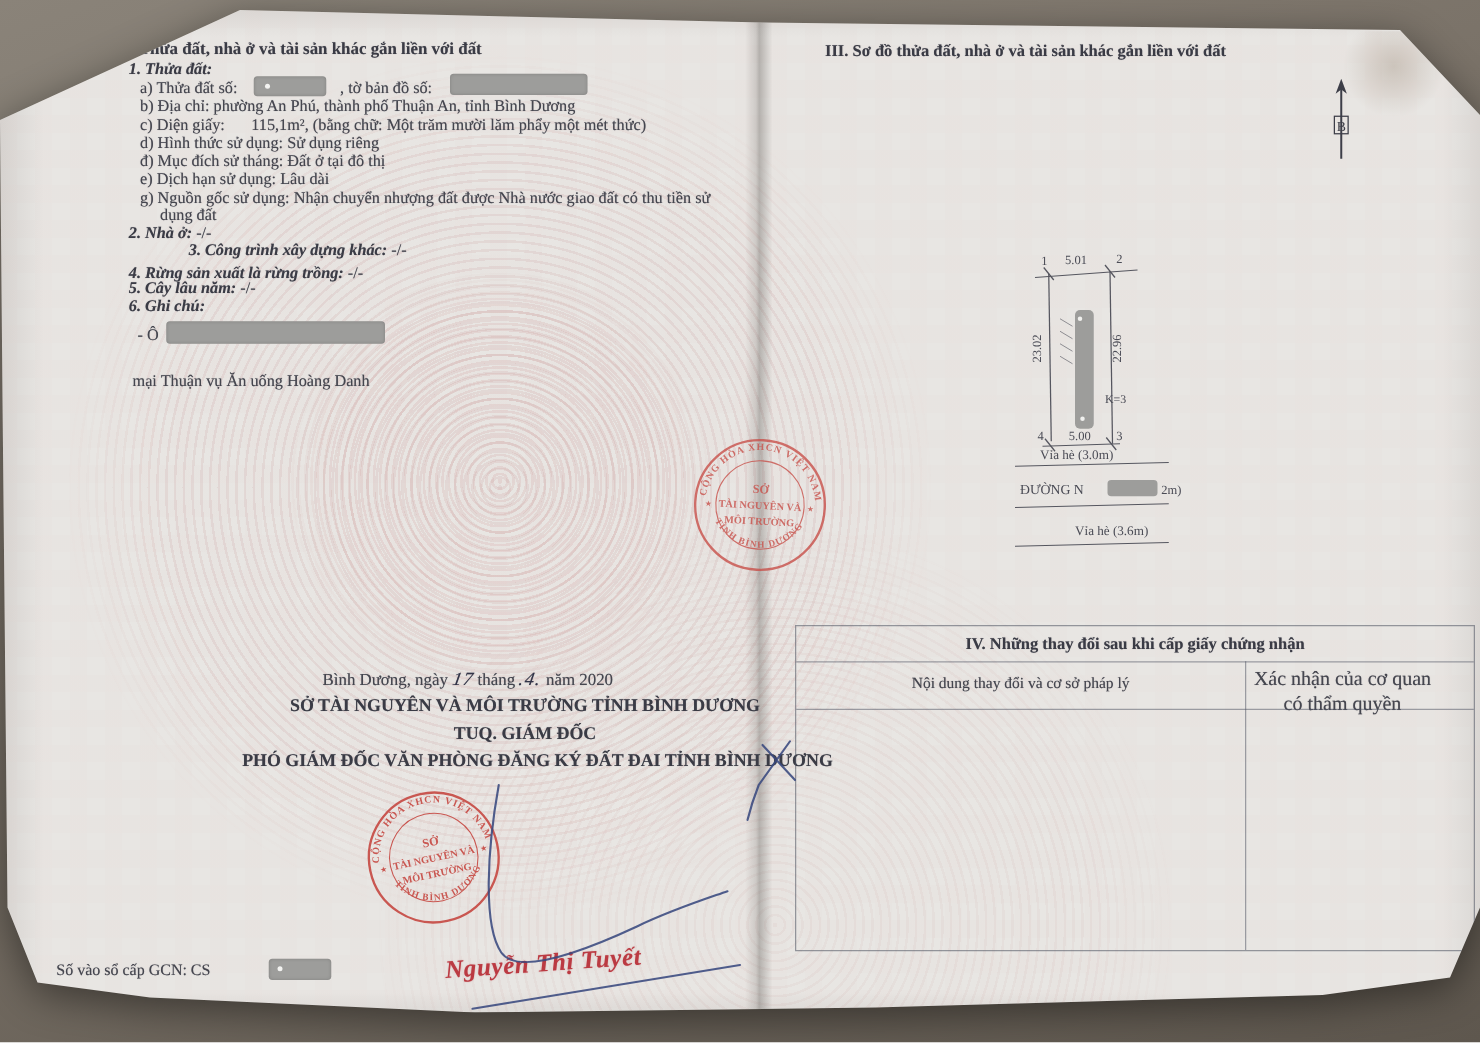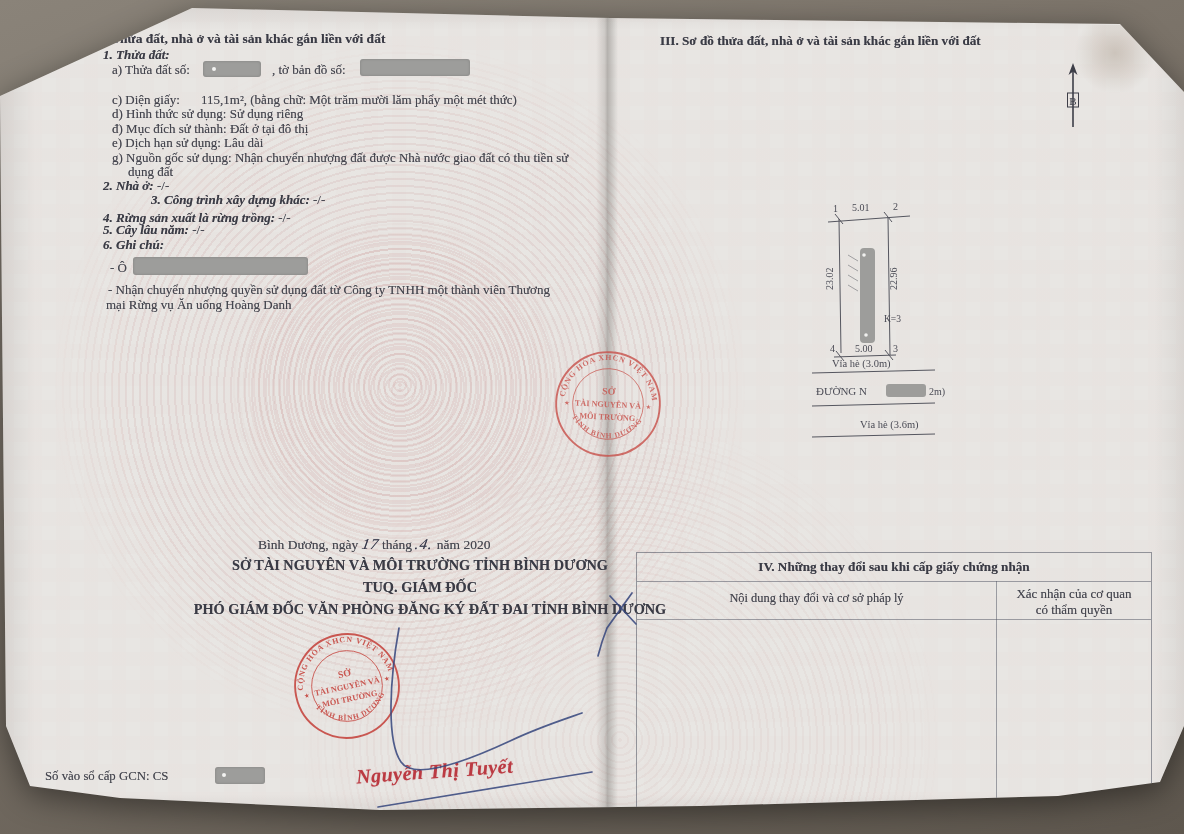--- a/index.html
+++ b/index.html
@@ -45,38 +45,38 @@
 
     <div class="abs txt b" style="left:94px;top:31px;font-size:13.5px;">II. Thửa đất, nhà ở và tài sản khác gắn liền với đất</div>
     <div class="abs txt bi" style="left:103px;top:47px;">1. Thửa đất:</div>
 
     <div class="abs txt" style="left:112px;top:62px;">a) Thửa đất số:</div>
     <div class="redact" style="left:203px;top:61px;width:58px;height:16px;"></div>
     <div class="dot" style="left:212px;top:67px;"></div>
     <div class="abs txt" style="left:272px;top:62px;">, tờ bản đồ số:</div>
     <div class="redact" style="left:360px;top:59px;width:110px;height:17px;"></div>
 
+    <div class="abs txt" style="left:112px;top:77px;">b) Địa chỉ:  phường An Phú, thành phố Thuận An, tỉnh Bình Dương</div>
     <div class="abs txt" style="left:112px;top:91.5px;">c) Diện giấy:</div>
     <div class="abs txt" style="left:201px;top:91.5px;">115,1m², (bằng chữ: Một trăm mười lăm phẩy một mét thức)</div>
     <div class="abs txt" style="left:112px;top:106px;">d) Hình thức sử dụng:  Sử dụng riêng</div>
-    <div class="abs txt" style="left:112px;top:120.5px;">đ) Mục đích sử thành:  Đất ở tại đô thị</div>
+    <div class="abs txt" style="left:112px;top:120.5px;">đ) Mục đích sử tháng:  Đất ở tại đô thị</div>
     <div class="abs txt" style="left:112px;top:135px;">e) Dịch hạn sử dụng:  Lâu dài</div>
     <div class="abs txt" style="left:112px;top:149.5px;">g) Nguồn gốc sử dụng:  Nhận chuyển nhượng đất được Nhà nước giao đất có thu tiền sử</div>
     <div class="abs txt" style="left:128px;top:163.5px;">dụng đất</div>
 
     <div class="abs txt" style="left:103px;top:178px;"><span class="bi">2. Nhà ở:</span> <span>-/-</span></div>
     <div class="abs txt" style="left:103px;top:192px;margin-left:48px;"><span class="bi">3. Công trình xây dựng khác:</span> <span>-/-</span></div>
     <div class="abs txt" style="left:103px;top:210px;"><span class="bi">4. Rừng sản xuất là rừng trồng:</span> <span>-/-</span></div>
     <div class="abs txt" style="left:103px;top:221.5px;font-family:Liberation Serif, serif;"><span class="bi">5. Cây lâu năm:</span> <span>-/-</span></div>
     <div class="abs txt bi" style="left:103px;top:236.5px;">6. Ghi chú:</div>
 
     <div class="abs txt" style="left:110px;top:260px;">- Ô</div>
     <div class="redact" style="left:133px;top:257px;width:175px;height:18px;"></div>
-    <div class="abs txt" style="left:108px;top:282px;">- Nhận chuyển nhượng quyền sử dụng đất từ Công ty TNHH một thành viên Thương</div>
-    <div class="abs txt" style="left:106px;top:296.5px;">mại Rừng vụ Ăn uống Hoàng Danh</div>
+    <div class="abs txt" style="left:106px;top:296.5px;">mại Thuận vụ Ăn uống Hoàng Danh</div>
 
     <div class="abs txt" style="left:258px;top:536px;font-size:13.5px;">
       <span>Bình Dương, ngày</span>
       <span class="hw">17</span>
       <span>tháng</span>
       <span class="hw">.4.</span>
       <span>năm 2020</span>
     </div>
     <div class="abs txt b center" style="left:150px;top:557px;width:540px;font-size:14.3px;">SỞ TÀI NGUYÊN VÀ MÔI TRƯỜNG TỈNH BÌNH DƯƠNG</div>
     <div class="abs txt b center" style="left:150px;top:579px;width:540px;font-size:14.3px;">TUQ. GIÁM ĐỐC</div>
@@ -131,25 +131,25 @@
         <text x="33" y="95" transform="rotate(-90 33 95)">23.02</text>
         <text x="97" y="95" transform="rotate(-90 97 95)">22.96</text>
         <text x="84" y="127" font-size="9.5">K=3</text>
         <text x="32" y="172" font-size="10.5">Vỉa hè (3.0m)</text>
         <text x="16" y="200" font-size="11">ĐƯỜNG N</text>
         <text x="129" y="200" font-size="10">2m)</text>
         <text x="60" y="233" font-size="10.5">Vỉa hè (3.6m)</text>
       </g>
     </svg>
 
-    <div class="tablebox" style="left:636px;top:552px;width:514px;height:259px;">
+    <div class="tablebox" style="left:636px;top:500px;width:514px;height:259px;padding-left:28px;">
       <div class="abs txt b center" style="left:0;top:6px;width:100%;font-size:13.2px;">IV. Những thay đổi sau khi cấp giấy chứng nhận</div>
       <div class="tline" style="left:0;top:28px;width:100%;height:1px;"></div>
       <div class="abs txt center" style="left:0;top:38px;width:359px;font-size:12.4px;">Nội dung thay đổi và cơ sở pháp lý</div>
-      <div class="abs txt center" style="left:360px;top:33px;width:154px;font-size:13px;white-space:normal;line-height:1.25;"><span>Xác nhận của cơ quan</span><br><span>có thẩm quyền</span></div>
+      <div class="abs txt center" style="left:360px;top:33px;width:154px;font-size:16px;white-space:normal;line-height:1.25;"><span>Xác nhận của cơ quan</span><br><span>có thẩm quyền</span></div>
       <div class="tline" style="left:0;top:66px;width:100%;height:1px;"></div>
       <div class="tline" style="left:359px;top:28px;width:1px;height:231px;"></div>
     </div>
 
     <svg width="0" height="0" style="position:absolute;">
       <defs>
         <g id="stamp-g">
           <circle cx="70" cy="70" r="66" fill="none" stroke="currentColor" stroke-width="2.4"></circle>
           <circle cx="70" cy="70" r="45" fill="none" stroke="currentColor" stroke-width="1.1"></circle>
           <path id="arcTop" d="M 14,70 A 56,56 0 0 1 126,70" fill="none"></path>

